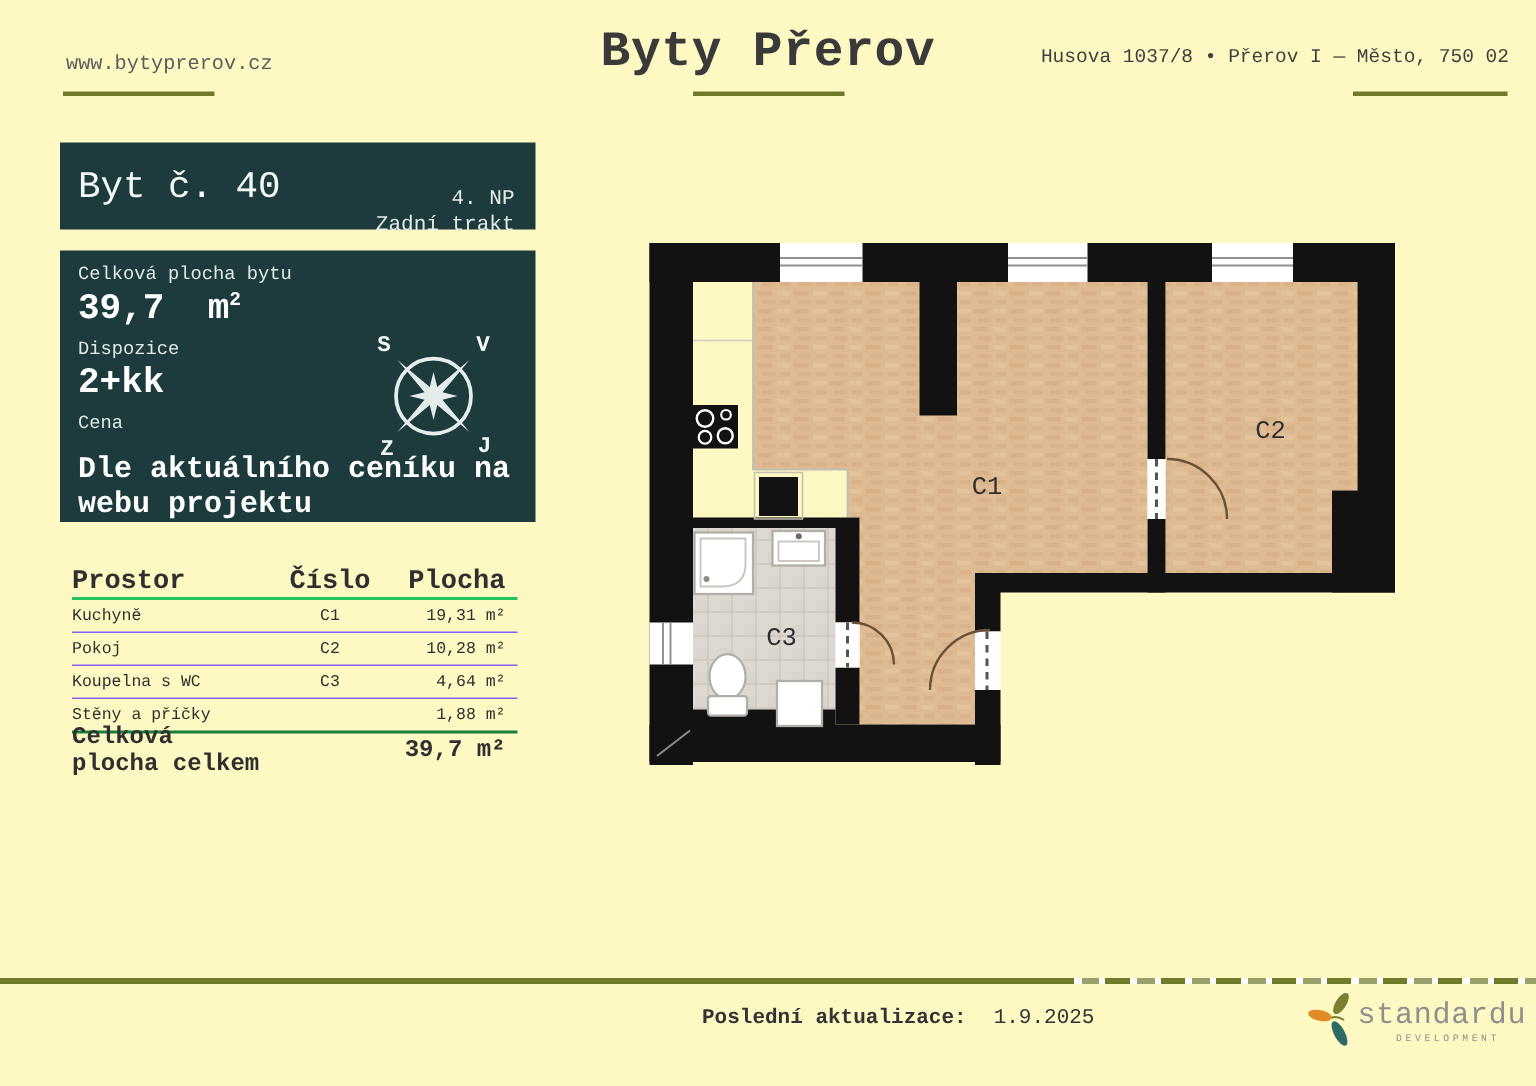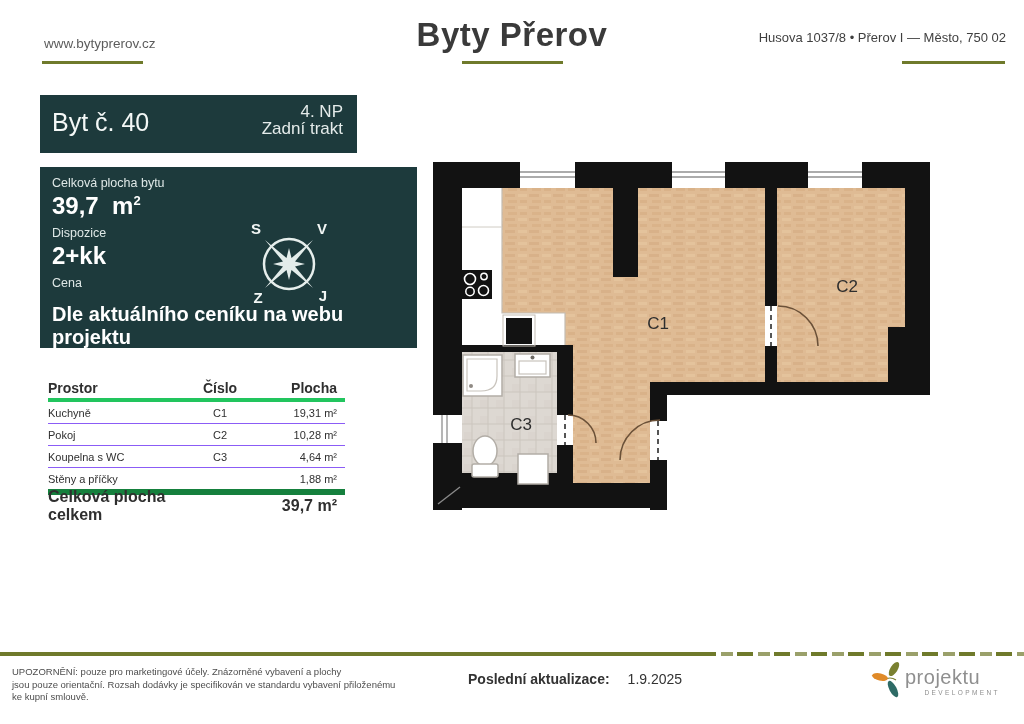--- a/index.html
+++ b/index.html
@@ -1,38 +1,38 @@
 <!DOCTYPE html>
 <html><head>
 <meta charset="utf-8">
 <style>
   html,body{margin:0;padding:0;background:#e9e9e9;}
-  .page{position:relative;width:1024px;height:724px;background:#ffffff;overflow:hidden;
-        font-family:Liberation Sans, sans-serif;color:#3b3b3b;}
+  .page{position:relative;width:1024px;height:724px;background:#fef9c3;overflow:hidden;
+        font-family:Liberation Mono, monospace;color:#3b3b3b;}
   .abs{position:absolute;}
   
   .site{left:44px;top:36px;font-size:13.5px;color:#5c5c5c;}
   .rule{height:3px;background:#6f7a2b;}
   .brand{left:0;top:16px;width:1024px;text-align:center;font-size:33px;font-weight:bold;color:#3a3a3a;letter-spacing:.5px;}
   .addr{left:624px;top:30px;width:382px;text-align:right;font-size:13px;color:#3f3f3f;}
   
   .tealbox{background:#1d3a3c;color:#eef4f3;}
-  .bytbox{left:40px;top:95px;width:317px;height:58px;display:flex;align-items:flex-end;justify-content:space-between;box-sizing:border-box;padding:0 14px 16px 12px;}
+  .bytbox{left:40px;top:95px;width:317px;height:58px;display:flex;align-items:center;justify-content:space-between;box-sizing:border-box;padding:0 14px 0 12px;}
   .bytname{font-size:25px;font-weight:500;color:#f4f8f7;}
-  .bytright{text-align:right;font-size:17px;line-height:17px;color:#e4ebea;margin-top:36px;}
-  .infobox{left:40px;top:167px;width:377px;height:181px;box-sizing:border-box;padding:9px 12px;}
+  .bytright{text-align:right;font-size:14px;line-height:17px;color:#e4ebea;margin-top:36px;}
+  .infobox{left:40px;top:167px;width:317px;height:181px;box-sizing:border-box;padding:9px 12px;}
   .ilabel{font-size:12.5px;color:#dfe8e7;margin-top:6px;}
   .ibig{font-size:24px;font-weight:bold;color:#ffffff;margin-top:2px;}
   .ibig sup{font-size:13px;}
   .inote{font-size:20px;font-weight:bold;color:#ffffff;margin-top:13px;}
   
   .tbl{left:48px;top:377px;width:297px;font-size:11px;color:#2f2f2f;}
   .trow{display:flex;align-items:center;height:21px;border-bottom:1px solid #8b5cf6;}
-  .thead{font-size:14px;font-weight:bold;border-bottom:4px solid #22c55e;align-items:center;}
-  .rowlast{border-bottom:6px solid #15803d;gap:17px;}
+  .thead{font-size:18px;font-weight:bold;border-bottom:2px solid #22c55e;align-items:center;}
+  .rowlast{border-bottom:2px solid #15803d;gap:17px;}
   .trtotal{border-bottom:none;font-weight:bold;font-size:16px;}
   .c-name{flex:1;text-align:left;}
   .c-code{width:78px;text-align:center;}
   .c-area{width:86px;text-align:right;padding-right:8px;box-sizing:border-box;}
   
   .lineL{left:0;top:652px;width:700px;height:4px;background:#6f7a2b;}
   .lineR{left:700px;top:652px;width:324px;height:4px;
          background:repeating-linear-gradient(90deg,#6f7a2b 0 16px,#ffffff 16px 21px,#9aa06a 21px 33px,#ffffff 33px 37px);}
   .disc{left:12px;top:666px;width:470px;font-size:9.5px;line-height:12.5px;color:#4d4d4d;}
   .upd{left:468px;top:671px;font-size:14px;color:#333;}
@@ -222,32 +222,27 @@
     <line x1="438" y1="504" x2="460" y2="487" stroke="#8a8a8a" stroke-width="1.4"></line>
 
     <text x="658" y="329" font-size="17" fill="#2e2e2e" text-anchor="middle" font-weight="500">C1</text>
     <text x="847" y="292" font-size="17" fill="#2e2e2e" text-anchor="middle" font-weight="500">C2</text>
     <text x="521" y="430" font-size="17" fill="#2e2e2e" text-anchor="middle" font-weight="500">C3</text>
   </svg>
 
   <div class="abs lineL"></div>
   <div class="abs lineR"></div>
 
-  <div class="abs disc">
-    <div>UPOZORNĚNÍ: pouze pro marketingové účely. Znázorněné vybavení a plochy</div>
-    <div>jsou pouze orientační. Rozsah dodávky je specifikován ve standardu vybavení přiloženému</div>
-    <div>ke kupní smlouvě.</div>
-  </div>
 
   <div class="abs upd">
     <b>Poslední aktualizace:</b><span class="updval">1.9.2025</span>
   </div>
 
   <svg class="abs" style="left:870px;top:660px;" width="38" height="40" viewBox="0 0 38 40">
     <path d="M14,20 Q20,16 26,20" fill="none" stroke="#7a8030" stroke-width="1.2"></path>
     <ellipse cx="10" cy="17" rx="8" ry="3.6" fill="#e08a28" transform="rotate(12 10 17)"></ellipse>
     <ellipse cx="24" cy="9" rx="3.6" ry="8" fill="#7a8030" transform="rotate(32 24 9)"></ellipse>
     <ellipse cx="23" cy="29" rx="3.6" ry="9" fill="#2e6b66" transform="rotate(-28 23 29)"></ellipse>
   </svg>
-  <div class="abs logotext">projektu</div>
+  <div class="abs logotext">standardu</div>
   <div class="abs logosub">DEVELOPMENT</div>
 
 </div>
 
 </body></html>

